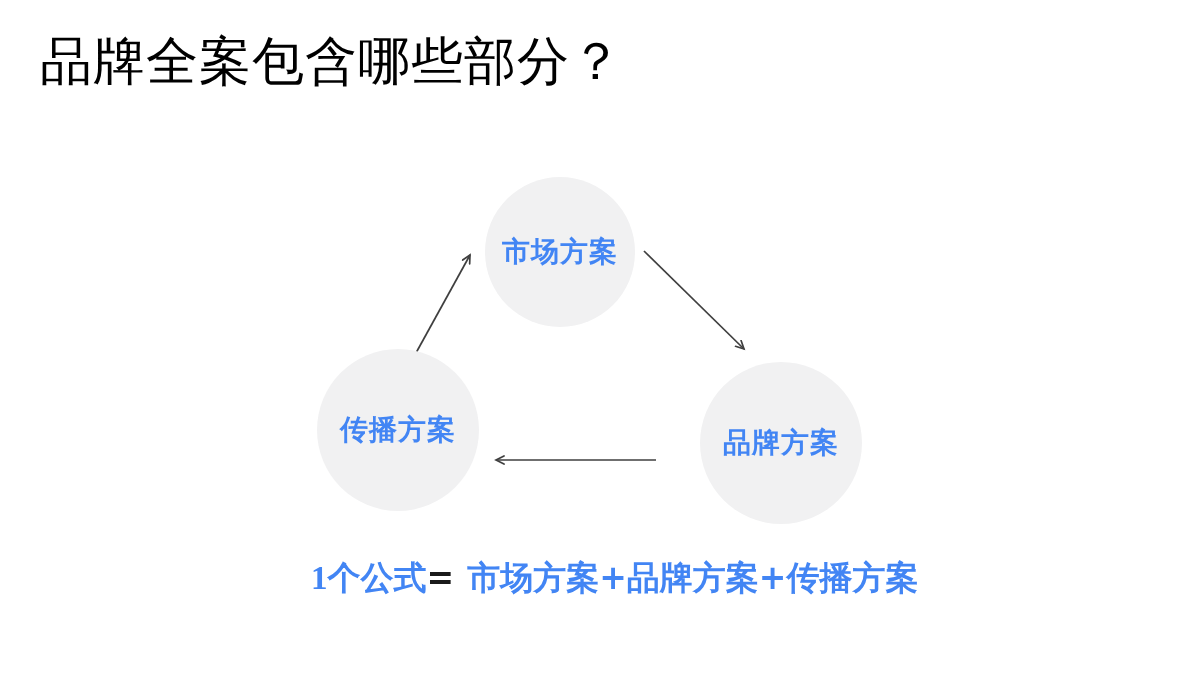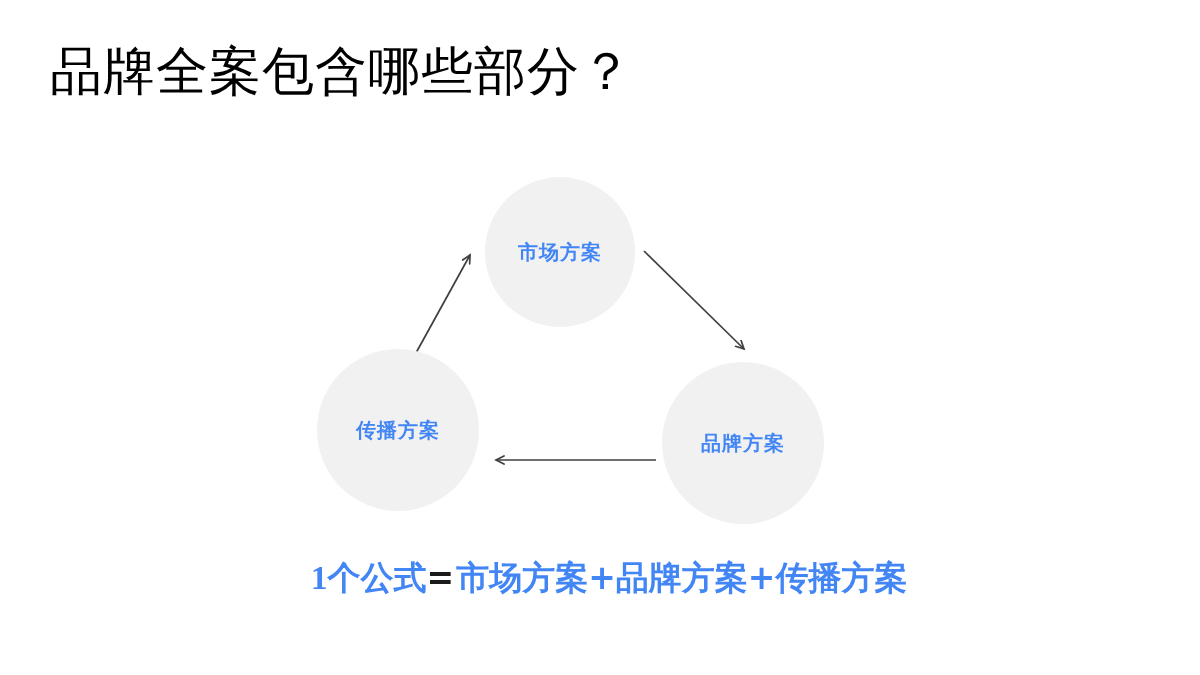--- a/index.html
+++ b/index.html
@@ -12,58 +12,58 @@
     width: 1200px;
     height: 675px;
     background: #ffffff;
     overflow: hidden;
     font-family: "DejaVu Sans", "Liberation Sans", sans-serif;
   }
   .slide-title {
     position: absolute;
     left: 40px;
     top: 32px;
-    margin: 10px;
+    margin: 0;
     font-family: "DejaVu Serif", "Liberation Serif", serif;
     font-weight: 400;
     font-size: 52px;
     line-height: 1.15;
     letter-spacing: 1px;
     color: var(--title-color, #000000);
     white-space: nowrap;
   }
   .node-circle {
     position: absolute;
     border-radius: 50%;
     background: var(--circle-fill, #F1F1F2);
     display: flex;
     align-items: center;
     justify-content: center;
   }
   .node-circle .node-label {
-    font-size: 20px;
+    font-size: 28px;
     font-weight: bold;
     letter-spacing: 1px;
     color: var(--accent-blue, #4285F4);
     white-space: nowrap;
   }
   .node-market {
     left: 485px;
     top: 177px;
     width: 150px;
     height: 150px;
   }
   .node-communication {
     left: 317px;
     top: 349px;
     width: 162px;
     height: 162px;
   }
   .node-brand {
-    left: 662px;
+    left: 700px;
     top: 362px;
     width: 162px;
     height: 162px;
     justify-content: center;
   }
   .arrows-layer {
     position: absolute;
     left: 0;
     top: 0;
     width: 1200px;
@@ -85,21 +85,21 @@
   }
   .formula .formula-prefix {
     color: var(--accent-blue, #4285F4);
     font-family: Liberation Serif, serif;
   }
   .formula .formula-equals {
     color: #1a1a1a;
   }
   .formula .formula-expression {
     color: var(--accent-blue, #4285F4);
-    margin-left: 2px;
+    margin-left: 13px;
   }
 </style>
 </head>
 <body>
 
 <div class="slide">
 
   <h1 class="slide-title">品牌全案包含哪些部分？</h1>
 
   <svg class="arrows-layer" viewBox="0 0 1200 675" xmlns="http://www.w3.org/2000/svg">

